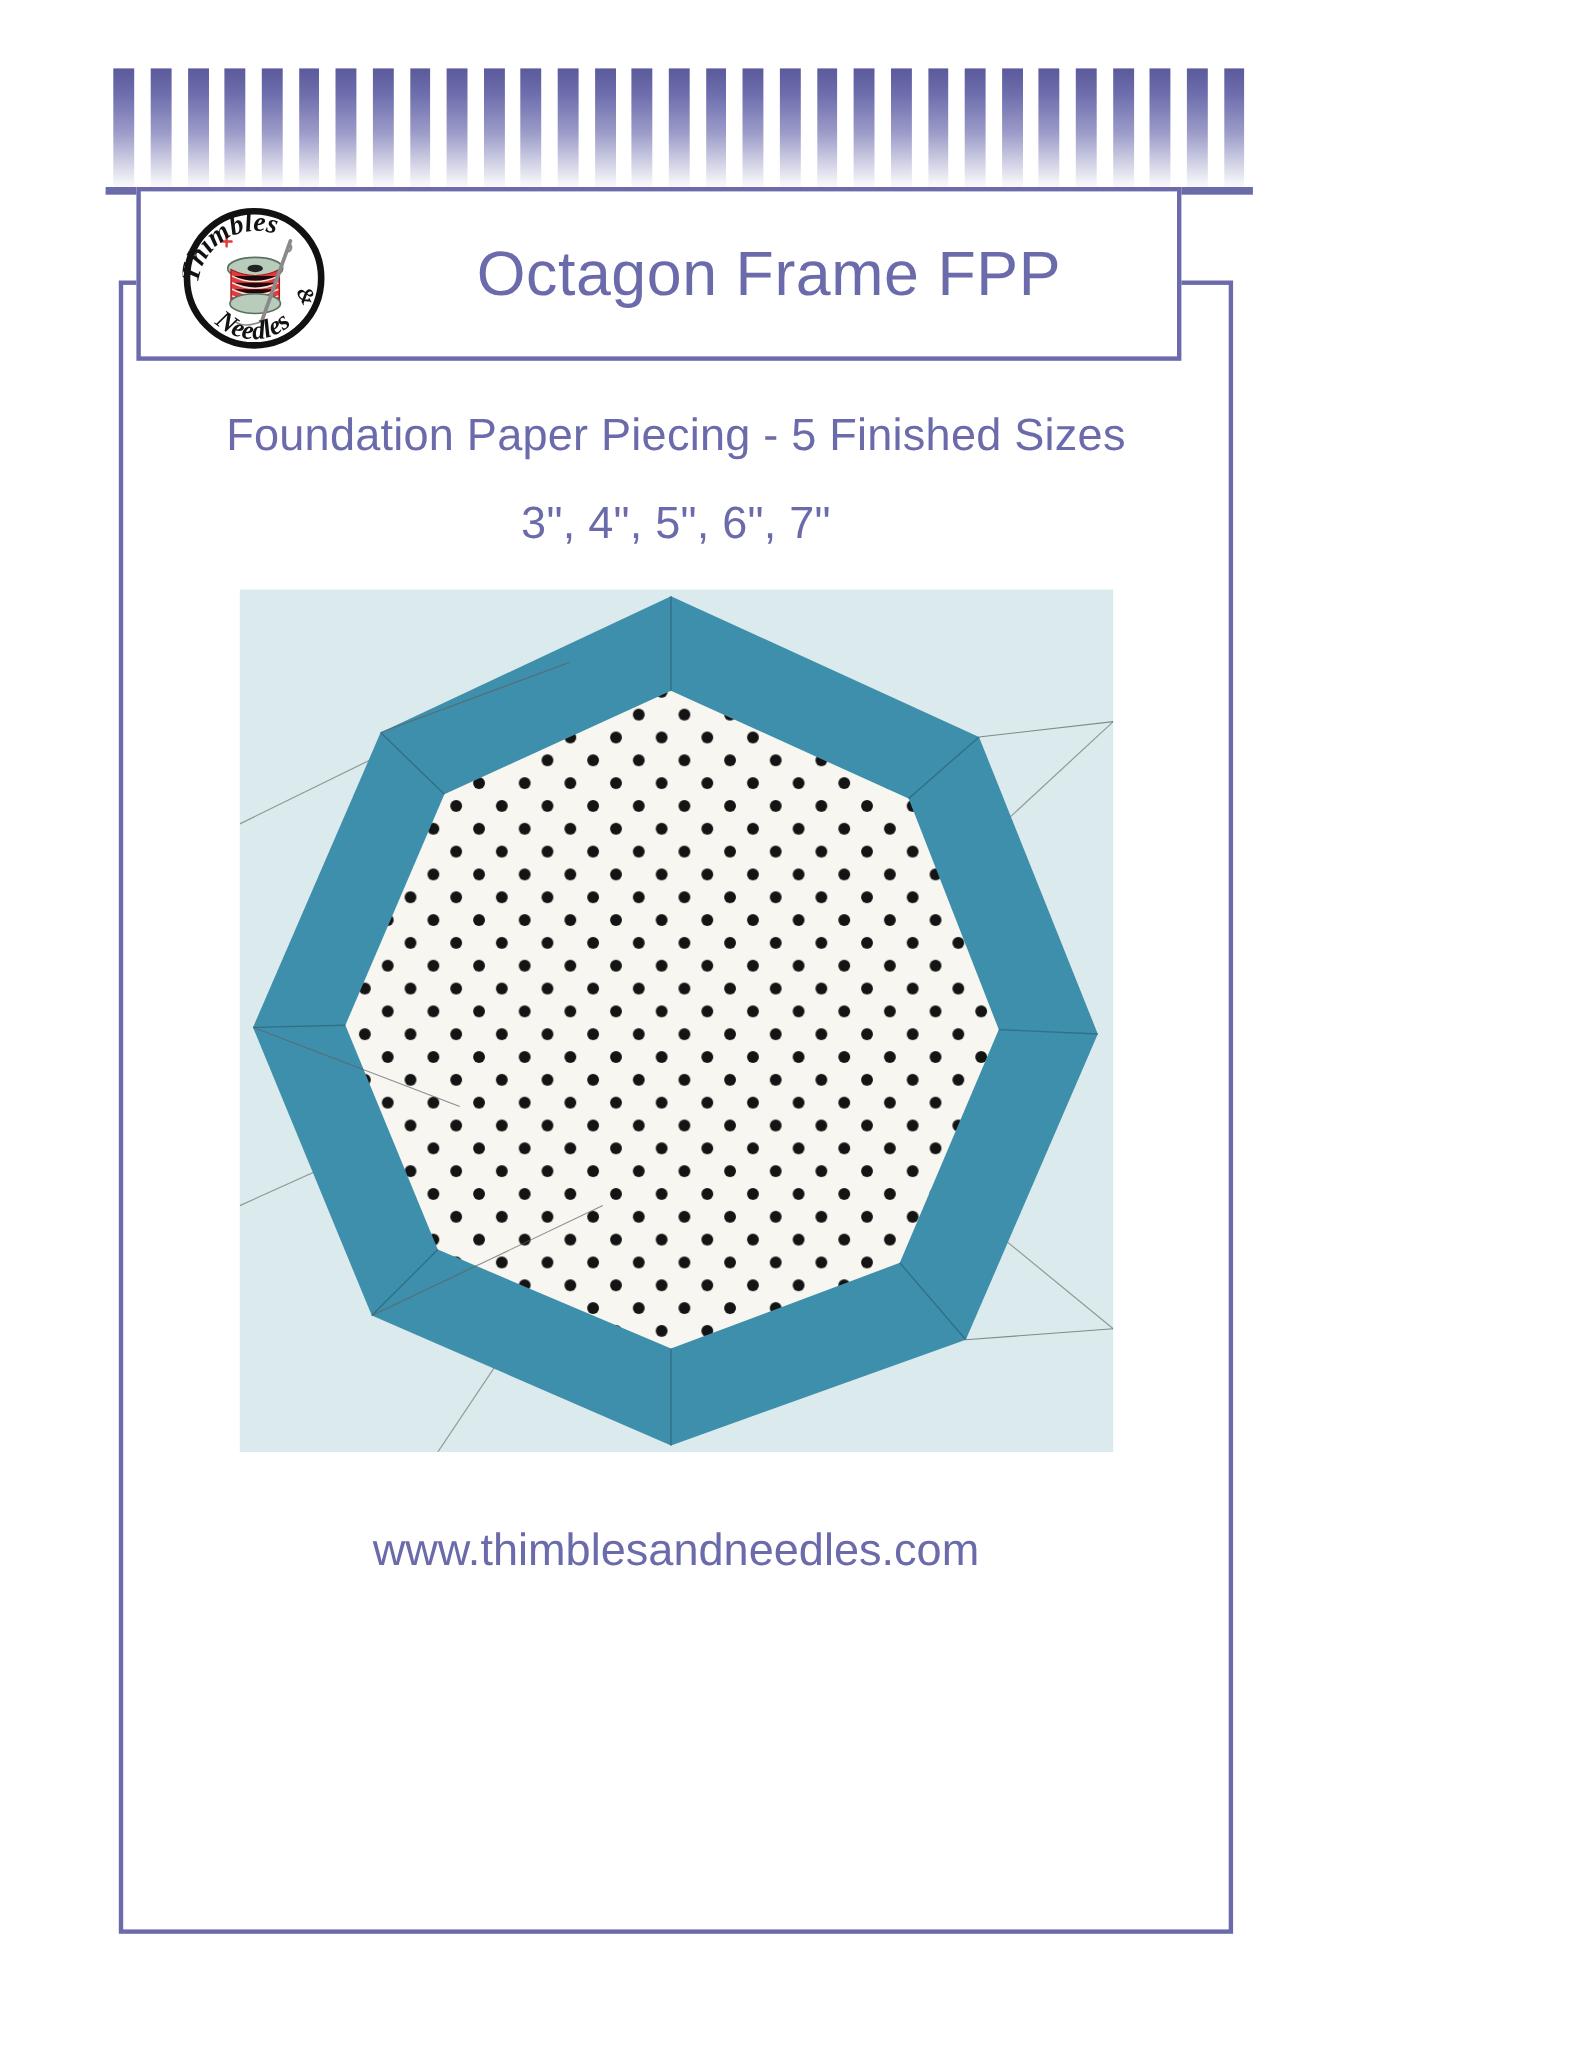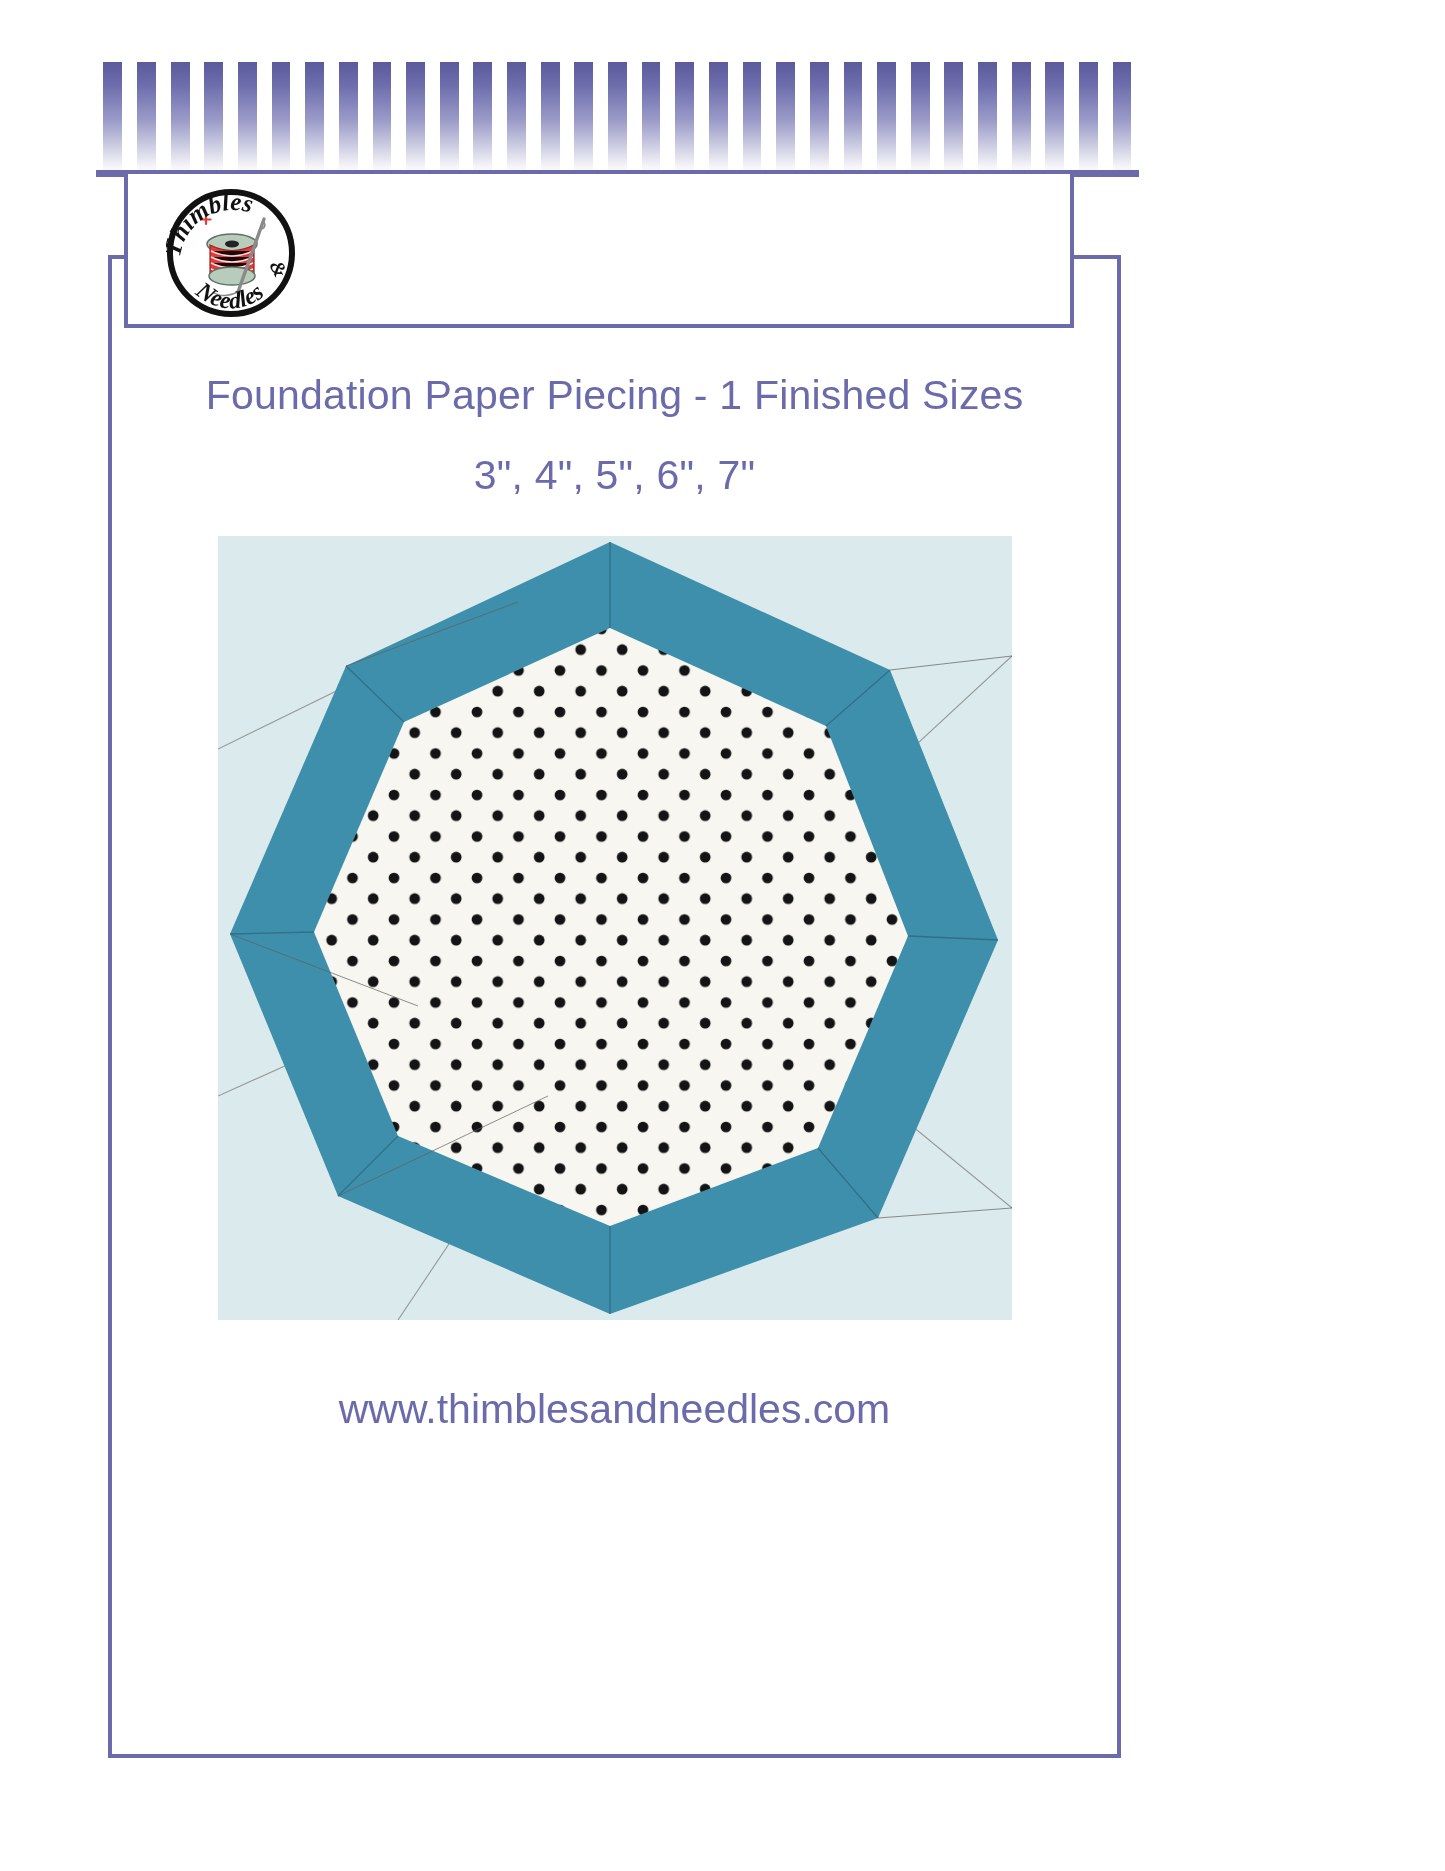--- a/index.html
+++ b/index.html
@@ -280,23 +280,24 @@
       <text font-family="'Liberation Serif', serif" font-size="25" font-style="italic" font-weight="bold" fill="#111111">
         <textPath href="#arcTop" startOffset="6%" id="logoTop">Thimbles</textPath>
       </text>
       <text font-family="'Liberation Serif', serif" font-size="24" font-style="italic" font-weight="bold" fill="#111111">
         <textPath href="#arcBottom" startOffset="10%" id="logoBottom">Needles</textPath>
       </text>
       <text x="103" y="77" font-family="'Liberation Serif', serif" font-size="20" font-style="italic" font-weight="bold" fill="#111111" transform="rotate(62 103 77)" id="logoAmp">&amp;</text>
     </svg>
   </div>
 
+  <div class="title-text">Octagon Frame FPP</div>
 </div>
 
-<div class="subtitle-1">Foundation Paper Piecing - 1 Finished Sizes</div>
+<div class="subtitle-1">Foundation Paper Piecing - 5 Finished Sizes</div>
 <div class="subtitle-2">3", 4", 5", 6", 7"</div>
 
 <div class="illustration">
   <svg width="794" height="784" viewBox="0 0 794 784">
     <defs>
       <pattern id="dotPat" x="0" y="0" width="41.5" height="41.5" patternUnits="userSpaceOnUse">
         <rect width="41.5" height="41.5" fill="#f7f6f1"></rect>
         <circle cx="10" cy="10" r="5.4" fill="#141414"></circle>
         <circle cx="30.7" cy="30.7" r="5.4" fill="#141414"></circle>
       </pattern>

